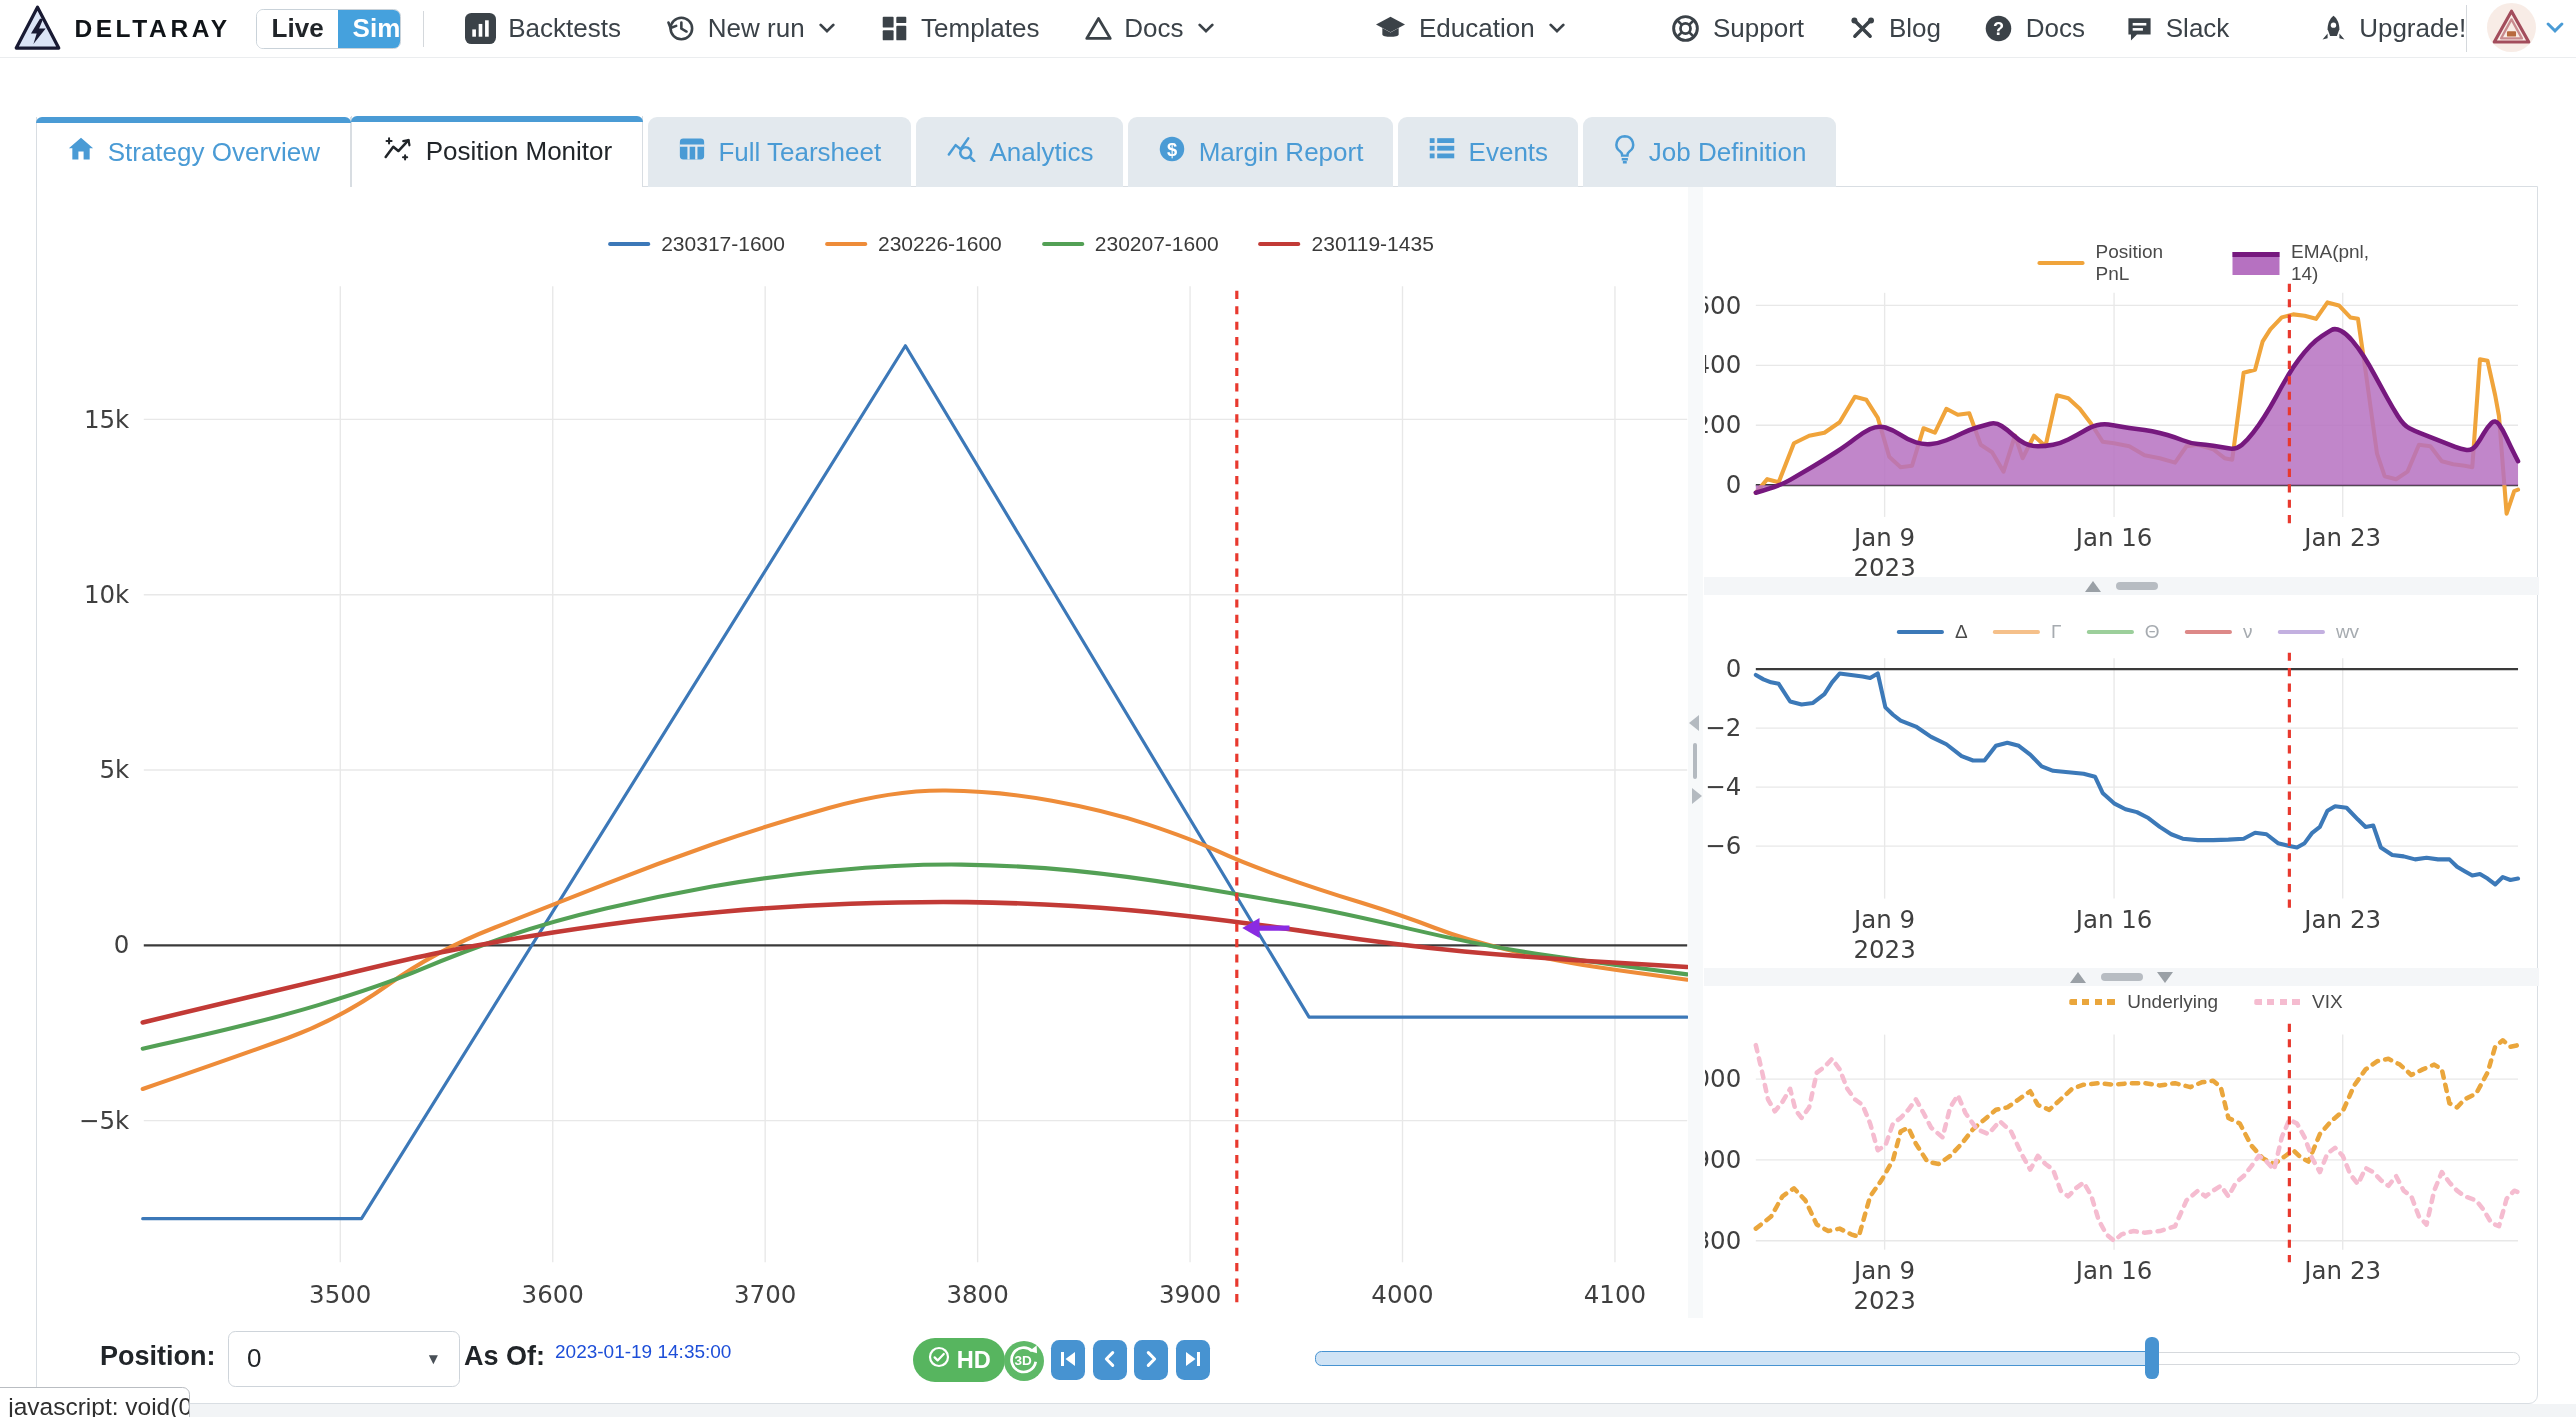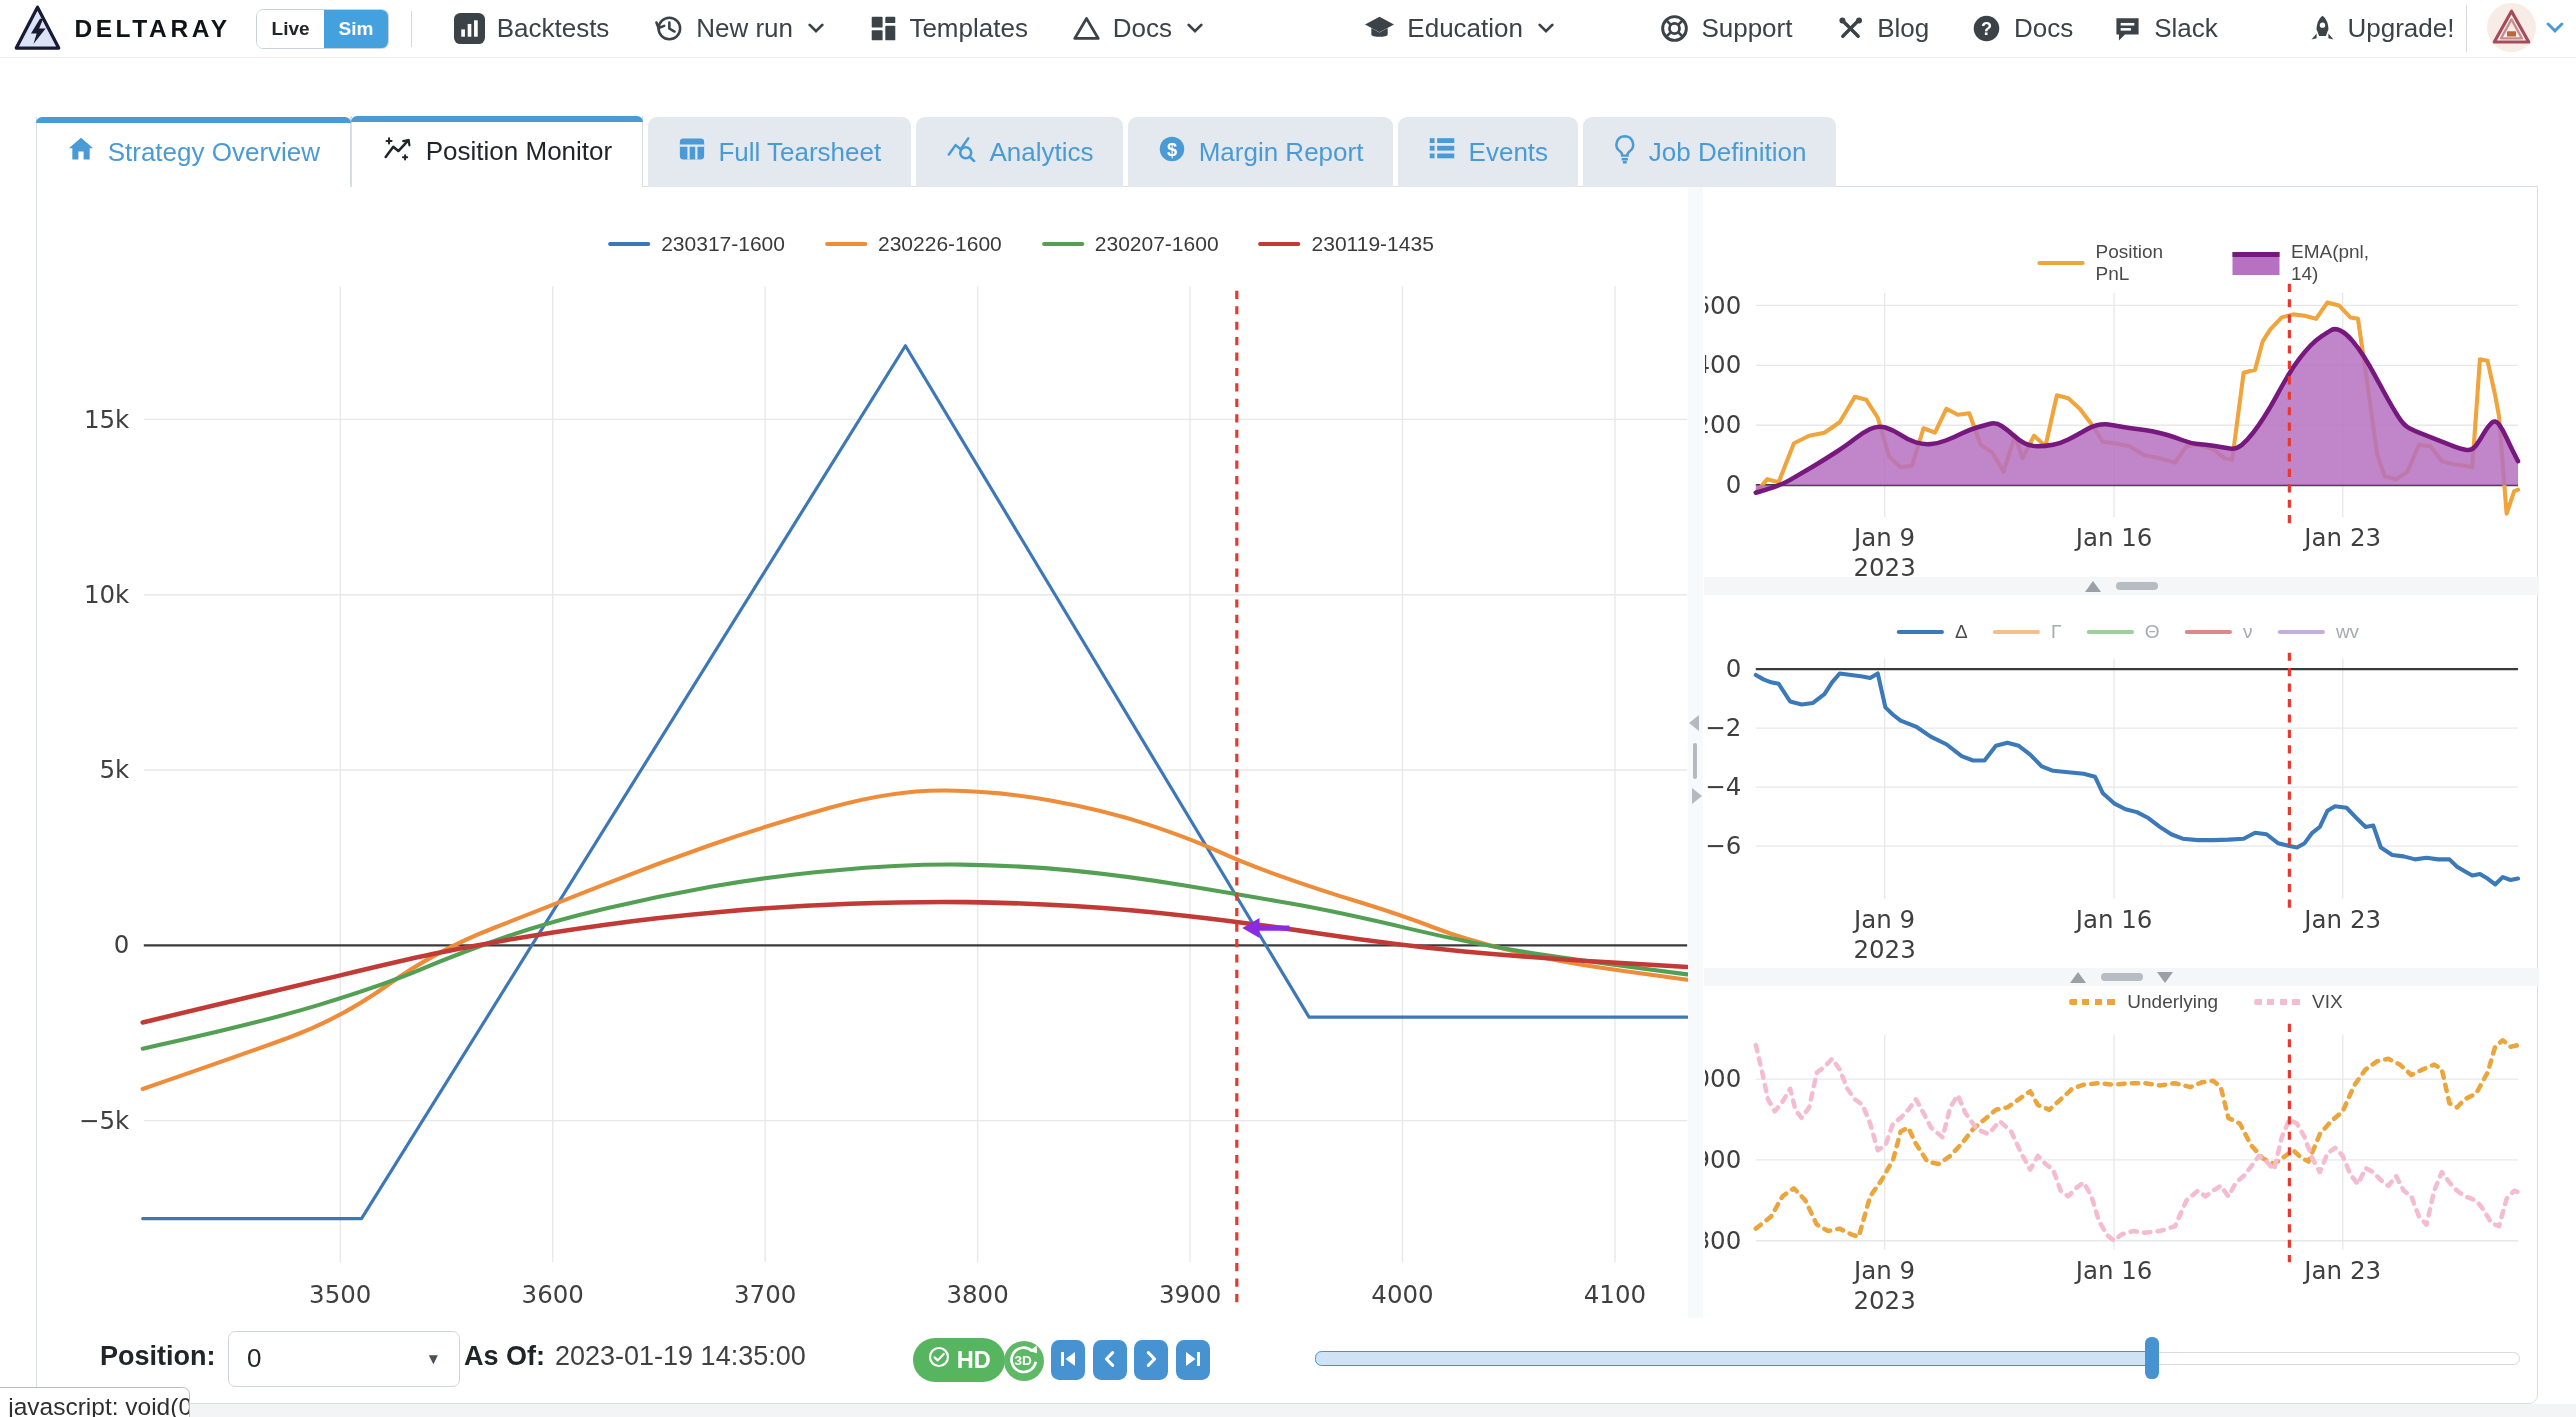--- a/index.html
+++ b/index.html
@@ -5,21 +5,21 @@
   html,body{margin:0;padding:0;}
   body{font-family:"Liberation Sans",sans-serif;background:#fff;}
   #page{position:relative;width:2576px;height:1418px;background:#fff;overflow:hidden;}
 
   
   #navbar{position:absolute;left:0;top:0;width:2576px;height:58px;background:#fff;
     border-bottom:0.9px solid #ebedef;display:flex;align-items:center;padding-left:12.7px;box-sizing:border-box;}
   .brand-logo{width:49px;height:49px;flex:0 0 auto;}
   .brand-name{font-size:24.5px;font-weight:bold;letter-spacing:3.6px;color:#101418;margin-left:12.7px;}
   .mode-toggle{display:flex;margin-left:25.4px;border:0.9px solid #c9d2d9;border-radius:7.3px;overflow:hidden;height:38px;}
-  .mode-seg{display:flex;align-items:center;padding:0 14.5px;font-size:19px;font-weight:bold;cursor:pointer;}
+  .mode-seg{display:flex;align-items:center;padding:0 14.5px;font-size:26px;font-weight:bold;cursor:pointer;}
   .mode-live{background:#fff;color:#212529;}
   .mode-sim{background:#45a1dd;color:#fff;}
   .nav-divider{width:0.9px;height:36px;background:#d4d8dc;margin-left:22px;}
   .nav-item{display:flex;align-items:center;gap:11.8px;color:#3b4248;font-size:26px;cursor:pointer;white-space:nowrap;}
   .nav-item svg{display:block;}
   .chev{color:#3b4248;margin-left:1.8px;}
   .avatar-wrap{margin-left:auto;display:flex;align-items:center;padding-right:11px;}
   .avatar-divider{width:0.9px;height:47px;background:#d4d8dc;margin-right:20px;}
 
   
@@ -67,21 +67,21 @@
 
   
   #controls{position:absolute;left:36px;top:1318px;width:2502px;height:87px;}
   .ctl-label{position:absolute;font-size:27px;font-weight:bold;color:#212529;top:23px;}
   #pos-label{left:64px;}
   #pos-select{position:absolute;left:192px;top:12.7px;width:232px;height:56px;border:0.9px solid #ced4da;border-radius:7.3px;
       background:#fff;display:flex;align-items:center;justify-content:space-between;padding:0 18px;box-sizing:border-box;cursor:pointer;}
   #pos-select .val{font-size:26px;color:#212529;}
   #pos-select .caret{font-size:15.4px;color:#495057;}
   #asof-label{left:428px;}
-  #asof-value{position:absolute;left:519px;top:23px;font-size:27px;color:#404040;}
+  #asof-value{position:absolute;left:519px;top:23px;font-size:19px;color:#1d4ed8;}
   #hd-btn{position:absolute;left:877px;top:20px;height:44px;padding:0 14.5px;border-radius:23.6px;background:#57b55f;
       display:flex;align-items:center;gap:7.3px;color:#fff;font-size:23.6px;font-weight:bold;cursor:pointer;border:none;}
   .pb-btn{position:absolute;top:22px;width:34px;height:40px;border-radius:8.2px;background:#4793d1;border:none;cursor:pointer;
       display:flex;align-items:center;justify-content:center;padding:0;}
   #pb-first{left:1015px;} #pb-prev{left:1057px;} #pb-next{left:1098px;} #pb-last{left:1140px;}
   #slider{position:absolute;left:1280px;top:34px;width:1204px;height:12.7px;border-radius:6.4px;background:#fff;border:1.8px solid #d6d9dd;box-sizing:border-box;cursor:pointer;}
   #slider .fill{position:absolute;left:-1.8px;top:-1.8px;height:12.7px;width:836px;background:#cfe3f5;border:1.8px solid #4793d1;border-radius:6.4px;}
   #slider .handle{position:absolute;left:828px;top:-16.3px;width:13.6px;height:42px;border-radius:6.4px;background:#4793d1;cursor:grab;}
 
   #status-tip{position:absolute;left:-1.8px;top:1387px;width:192px;height:31px;background:#fff;border:0.9px solid #b9bdc2;

